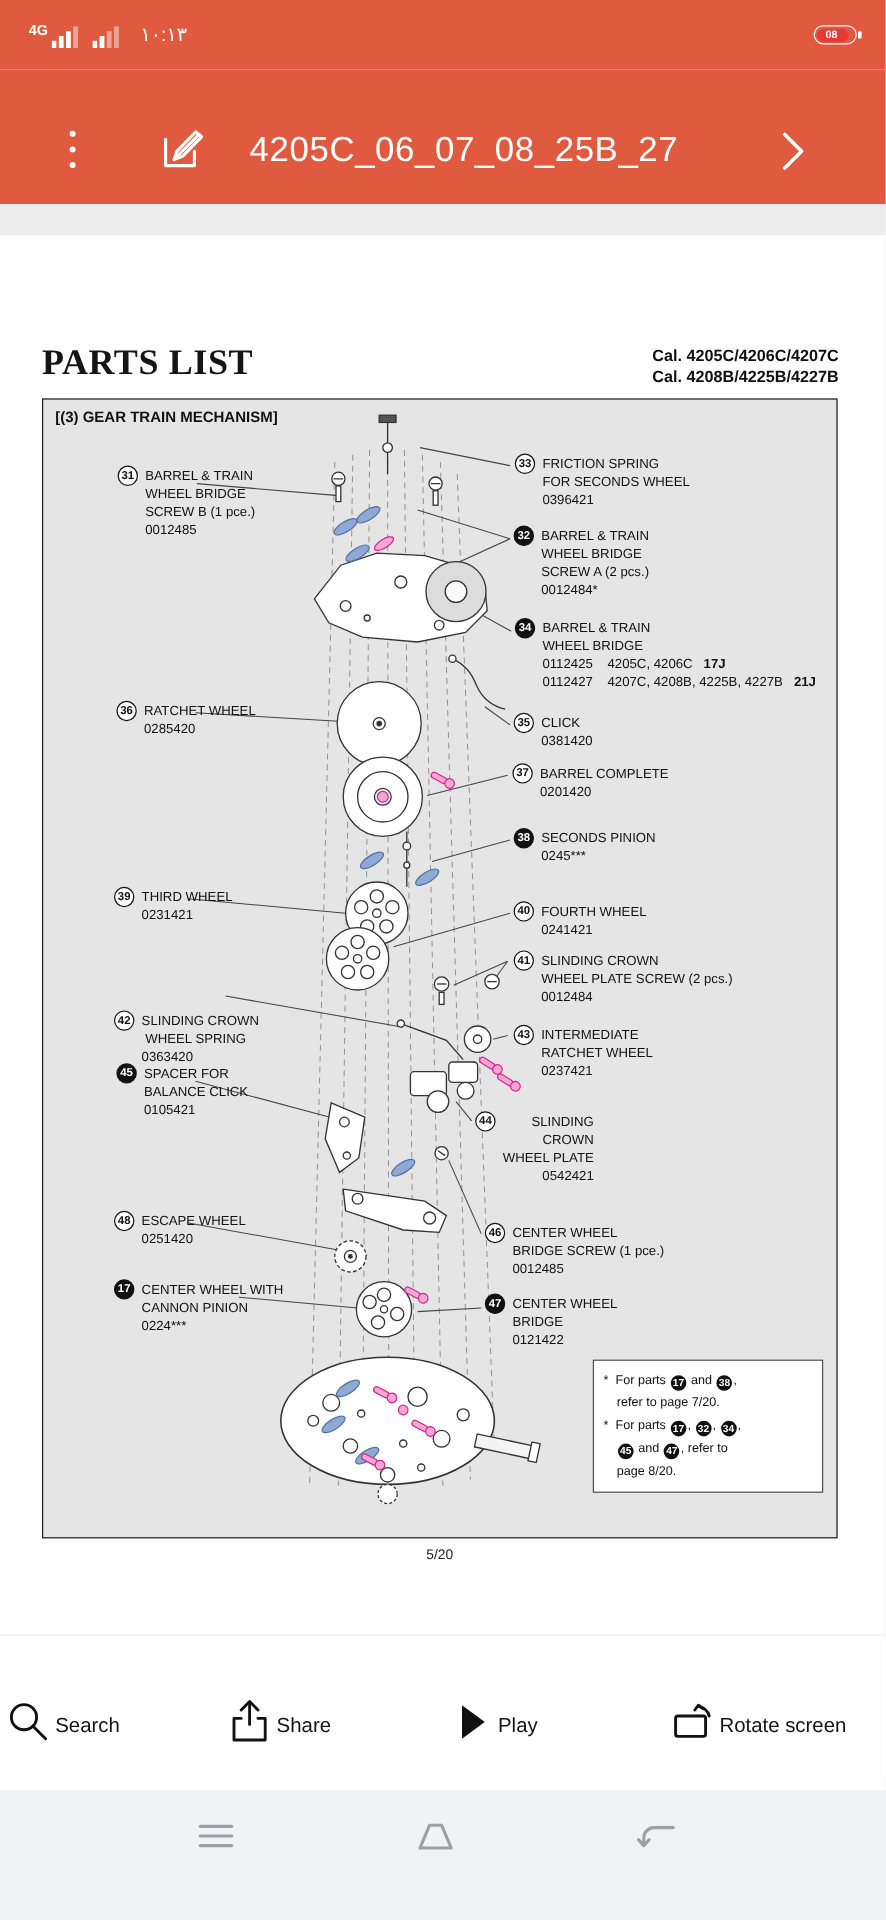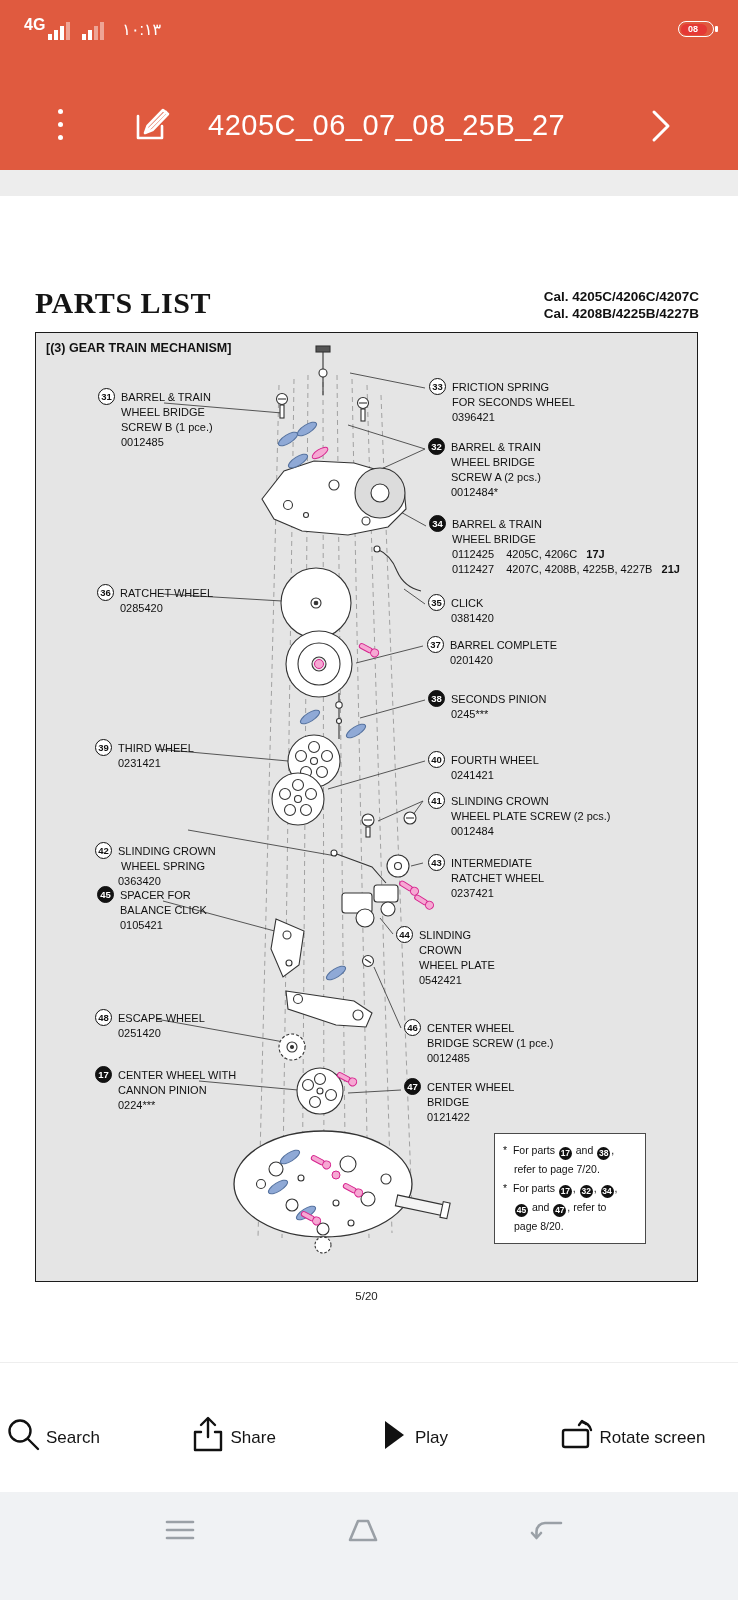--- a/index.html
+++ b/index.html
@@ -3,21 +3,21 @@
 <meta charset="utf-8">
 <style>
   *{box-sizing:border-box;margin:0;padding:0}
   html,body{width:738px;height:1600px}
   body{position:relative;font-family:"Liberation Sans",sans-serif;background:#fff;overflow:hidden;
        --accent:#e05a3f;--hl-blue:#8fa9d6;--hl-pink:#f6a8d3;--hl-pink-stroke:#d6238e}
 
   
   .status-bar{position:absolute;left:0;top:0;width:738px;height:58px;background:var(--accent);
               display:flex;align-items:center;color:#fff;padding:0 24px}
-  .net-label{font-size:16px;font-weight:700;margin-right:3px;margin-top:-8px}
+  .net-label{font-size:12px;font-weight:700;margin-right:3px;margin-top:-8px}
   .sig{margin-right:8px;margin-top:4px}
   .sb-time{font-size:16px;margin-left:6px;letter-spacing:1px}
   .sb-spacer{flex:1}
   .battery{position:relative;width:36px;height:16px;border:1.5px solid #fff;border-radius:8px;
            display:flex;align-items:center;justify-content:center}
   .battery::after{content:"";position:absolute;right:-5px;top:4px;width:3px;height:6px;background:#fff;border-radius:1px}
   .battery .fill{position:absolute;left:1.5px;top:1.5px;bottom:1.5px;width:26px;background:#e53935;border-radius:6px}
   .battery .pct{position:relative;font-size:9px;font-weight:700;color:#fff;margin-left:-6px}
 
   
@@ -38,21 +38,21 @@
   .section-title{position:absolute;left:10px;top:8px;font-weight:700;font-size:12.5px;color:#111}
   .diagram{position:absolute;left:0;top:0}
 
   .part{position:absolute;display:flex;gap:6px;font-size:11px;line-height:15px;color:#111}
   .part .badge{flex:0 0 auto;width:17px;height:17px;border:1.2px solid #111;border-radius:50%;background:#fff;
                display:flex;align-items:center;justify-content:center;font-size:9.5px;font-weight:600;margin-top:-2px}
   .part .badge.filled{background:#111;color:#fff}
   .part-lines div{white-space:pre}
   .part-lines b{font-weight:700}
 
-  .note-box{position:absolute;left:458px;top:800px;width:152px;min-height:110px;border:1px solid #4a4a4a;
+  .note-box{position:absolute;left:458px;top:800px;width:192px;min-height:110px;border:1px solid #4a4a4a;
             background:#fff;padding:7px 8px;font-size:10.5px;line-height:19px;color:#111}
   .note-line{white-space:pre-wrap}
   .note-line.indent{padding-left:11px}
   .note-badge{display:inline-flex;width:13px;height:13px;border-radius:50%;background:#111;color:#fff;
               font-size:8.5px;font-weight:700;align-items:center;justify-content:center;vertical-align:-2px;margin:0 1px}
 
   .page-num{position:absolute;left:35px;top:1290px;width:663px;text-align:center;font-size:11.5px;color:#222}
 
   
   .toolbar{position:absolute;left:0;top:1362px;width:738px;height:120px;background:#fff;border-top:1px solid #eee;
@@ -424,21 +424,21 @@
       </div>
     </div>
     <div class="part" style="left: 61px; top: 555px;">
       <span class="badge filled">45</span>
       <div class="part-lines">
         <div>SPACER FOR</div>
         <div>BALANCE CLICK</div>
         <div>0105421</div>
       </div>
     </div>
-    <div class="part" style="left: 360px; top: 595px;">
+    <div class="part" style="left: 360px; top: 595px; text-align: right;">
       <span class="badge">44</span>
       <div class="part-lines">
         <div>SLINDING</div>
         <div>CROWN</div>
         <div>WHEEL PLATE</div>
         <div>0542421</div>
       </div>
     </div>
     <div class="part" style="left: 59px; top: 678px;">
       <span class="badge">48</span>

